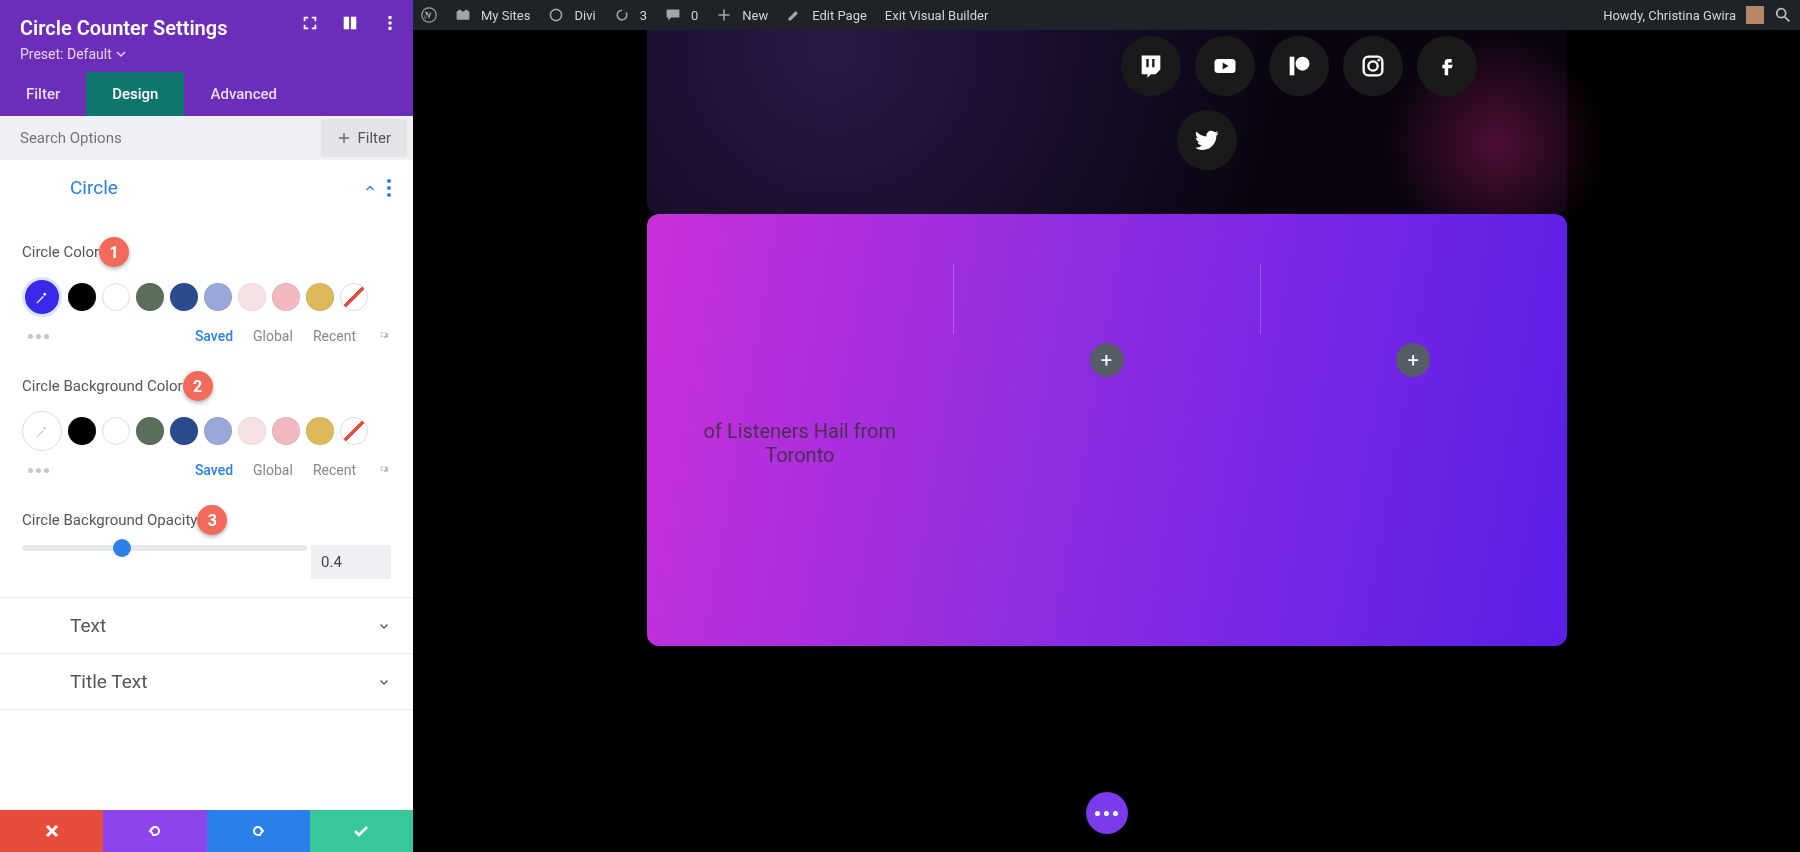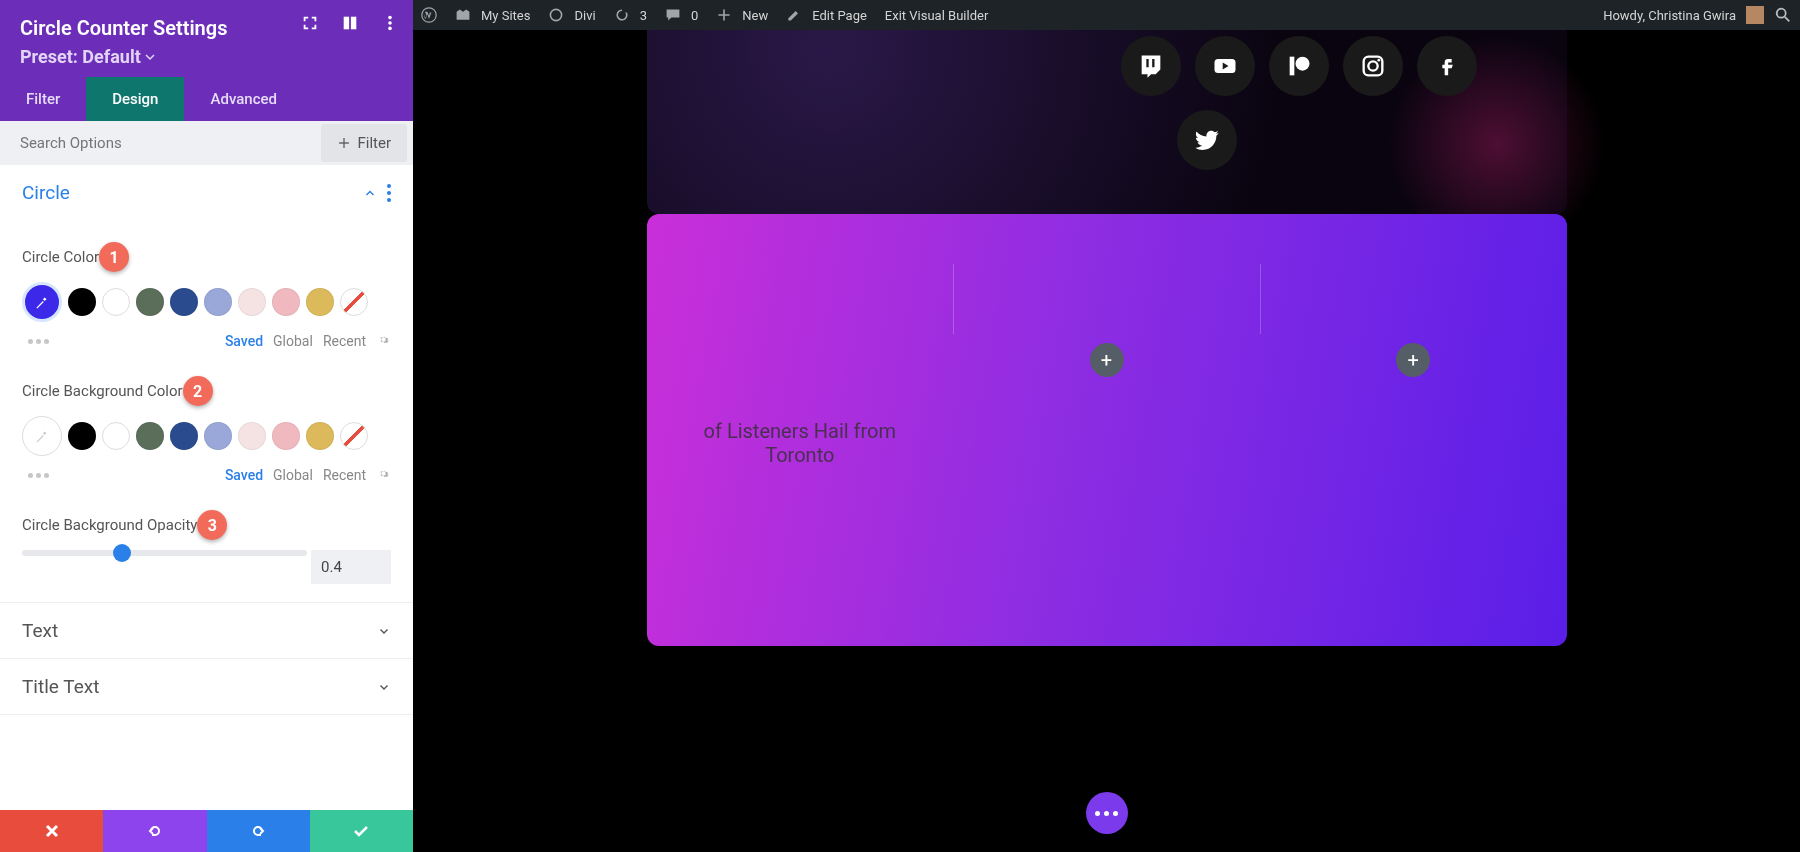--- a/index.html
+++ b/index.html
@@ -11,37 +11,37 @@
 .wp-admin-bar .ab-item { display: flex; align-items: center; gap: 10px; color: #d4d4d4; cursor: pointer; }
 .wp-admin-bar .ab-item svg { width: 16px; height: 16px; fill: #a0a5aa; }
 .wp-admin-bar .ab-right { margin-left: auto; display: flex; align-items: center; gap: 10px; }
 .wp-admin-bar .avatar { width: 18px; height: 18px; background: #b58863; display: inline-block; }
 .wp-admin-bar .search-ico svg { width: 18px; height: 18px; fill: #bbb; }
 
 
 .panel { position: absolute; top: 0; left: 0; width: 413px; height: 100%; background: #fff; display: flex; flex-direction: column; }
 .panel-header { background: #6c2eb9; color: #fff; padding: 16px 20px 10px; }
 .panel-title { font-size: 20px; font-weight: 600; }
-.panel-preset { font-size: 18px; color: #e2d4f5; margin-top: 6px; display: flex; align-items: center; gap: 4px; font-weight: bold; }
+.panel-preset { font-size: 14px; color: #e2d4f5; margin-top: 6px; display: flex; align-items: center; gap: 4px; }
 .panel-header-icons { position: absolute; top: 14px; right: 14px; display: flex; gap: 22px; }
 .panel-header-icons .hicon { width: 18px; height: 18px; cursor: pointer; }
 .panel-header-icons svg { fill: #fff; }
 
 .tabs { display: flex; background: #6c2eb9; height: 44px; }
 .tab { flex: 0 0 auto; padding: 0 26px; display: flex; align-items: center; color: #e6dcf7; font-size: 15px; font-weight: 500; cursor: pointer; }
 .tab.active { background: #0f766e; color: #fff; }
 
 .search-row { display: flex; align-items: center; background: #eef0f3; height: 44px; padding: 0 0 0 20px; }
 .search-input { flex: 1; border: none; background: transparent; font-size: 15px; color: #888; outline: none; }
 .filter-btn { background: #e2e4e8; border: none; padding: 10px 16px; font-size: 15px; color: #555; display: flex; align-items: center; gap: 6px; cursor: pointer; margin-right: 6px; border-radius: 3px; }
 
 .panel-body { flex: 1; overflow-y: auto; }
 
 .section { border-bottom: 1px solid #eee; }
-.section-head { display: flex; align-items: center; justify-content: space-between; padding: 16px 22px; cursor: pointer; }
+.section-head { display: flex; align-items: center; justify-content: space-between; padding: 16px 22px; cursor: pointer; margin-left: 48px; }
 .section-title { font-size: 19px; color: #2a80e8; font-weight: 400; }
 .section-title.muted { color: #555; }
 .section-head .caret { display: flex; align-items: center; gap: 10px; }
 .section-head .caret svg { width: 14px; height: 14px; fill: #2a80e8; }
 .section-head.collapsed .caret svg { fill: #888; }
 .dots-v { width: 4px; display: flex; flex-direction: column; gap: 3px; }
 .dots-v span { width: 4px; height: 4px; border-radius: 50%; background: #2a80e8; }
 
 .section-body { padding: 0 22px 18px; }
 
@@ -57,21 +57,21 @@
 .swatch.black { background: #000; }
 .swatch.white { background: #fff; border: 1px solid #ddd; }
 .swatch.olive { background: #5a6e5a; }
 .swatch.navy { background: #2a4b8d; }
 .swatch.peri { background: #9aa7d9; }
 .swatch.pink1 { background: #f5e3e3; }
 .swatch.pink2 { background: #f0b9bf; }
 .swatch.gold { background: #dcb95a; }
 .swatch.none { background: linear-gradient(135deg, #fff 45%, #e74c3c 45%, #e74c3c 55%, #fff 55%); border: 1px solid #ddd; }
 
-.subtabs { display: flex; align-items: center; gap: 10px; font-size: 14px; color: #888; margin: 4px 0 4px 16px; }
+.subtabs { display: flex; align-items: center; gap: 20px; font-size: 14px; color: #888; margin: 4px 0 4px 16px; }
 .subtabs .st { cursor: pointer; }
 .subtabs .st.active { color: #2a80e8; font-weight: 500; }
 .subtabs .gear svg { width: 15px; height: 15px; fill: #aaa; }
 .dots-h { display: flex; gap: 3px; margin-left: 6px; }
 .dots-h span { width: 5px; height: 5px; border-radius: 50%; background: #c6c6c6; }
 
 .slider-row { display: flex; gap: 4px; margin-top: 10px; }
 .slider { position: relative; flex: 1; height: 6px; background: #e6e8eb; border-radius: 3px; }
 .slider-thumb { position: absolute; top: -6px; width: 18px; height: 18px; border-radius: 50%; background: #2a80e8; cursor: pointer; }
 .slider-val { width: 80px; height: 34px; background: #eef0f3; border: none; text-align: left; padding: 0 10px; font-size: 15px; color: #444; }

